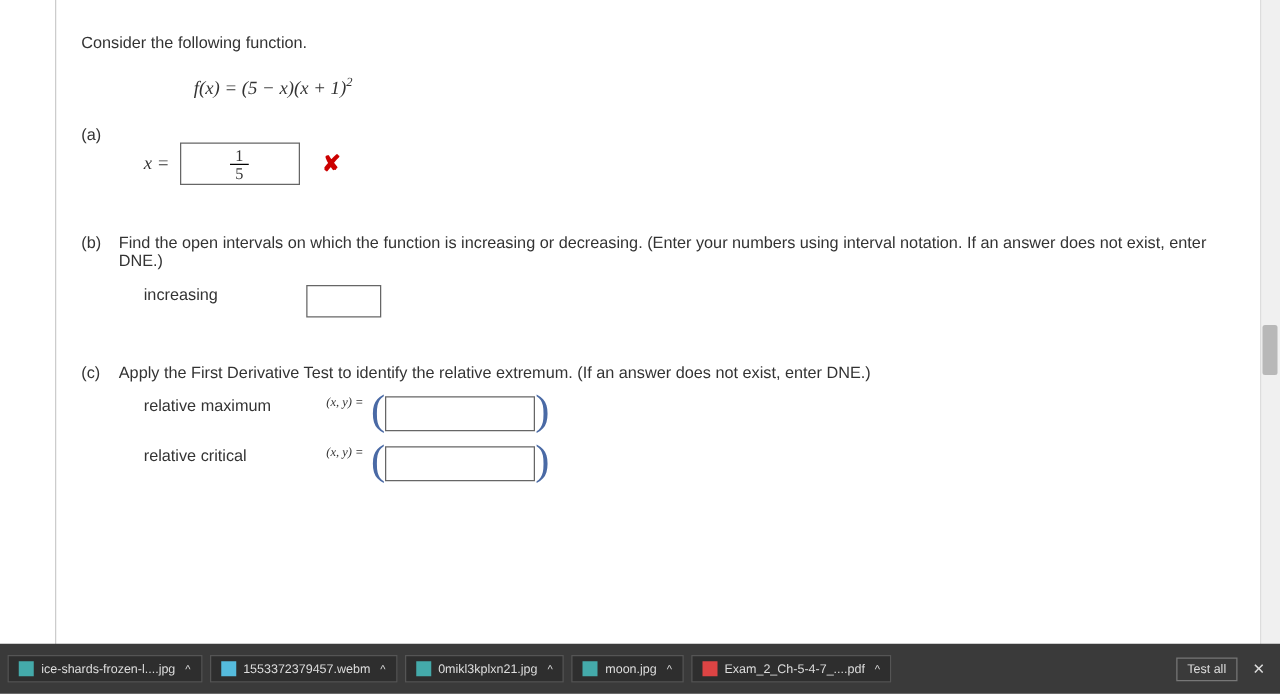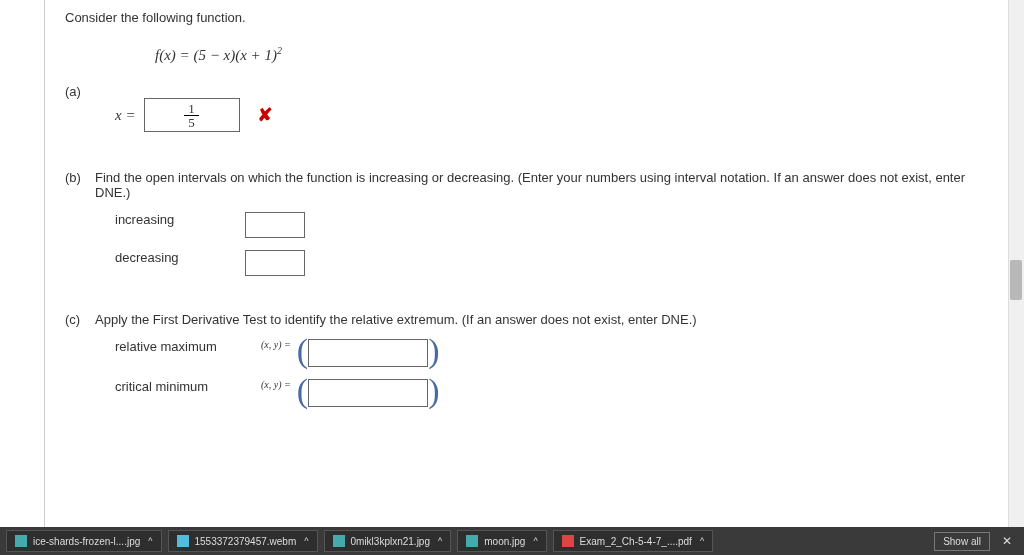--- a/index.html
+++ b/index.html
@@ -1,18 +1,18 @@
 <!DOCTYPE html>
 <html><head>
 <meta charset="utf-8">
 <style>
 * { box-sizing: border-box; margin: 0; padding: 0; }
 body { font-family: Arial, Helvetica, sans-serif; font-size: 13px; color: #333; background: #fff; width: 1024px; height: 555px; overflow: hidden; position: relative; }
 .page-wrap { position: absolute; top: 0; left: 44px; right: 10px; height: 530px; overflow-y: auto; border-left: 1px solid #ccc; }
-.content { padding: 10px 20px 20px 20px; }
+.content { padding: 26px 20px 20px 20px; }
 .intro { margin-bottom: 10px; }
 .formula { font-style: italic; padding: 10px 0 10px 90px; font-family: 'Times New Roman', serif; font-size: 15px; }
 .formula sup { font-size: 10px; }
 .part { display: flex; margin-top: 10px; }
 .part-label { width: 30px; flex: 0 0 30px; }
 .part-body { flex: 1; }
 .ans-row { display: flex; align-items: center; margin: 14px 0 14px 20px; }
 .eq-label { font-style: italic; font-family: 'Times New Roman', serif; font-size: 15px; margin-right: 8px; }
 .input-box { border: 1px solid #666; height: 34px; width: 96px; display: inline-flex; align-items: center; justify-content: center; font-family: 'Times New Roman', serif; font-size: 15px; }
 .input-box.small { width: 60px; height: 26px; }
@@ -20,21 +20,21 @@
 .frac { display: inline-flex; flex-direction: column; align-items: center; font-family: 'Times New Roman', serif; line-height: 1; font-size: 13px; }
 .frac .num { border-bottom: 1px solid #000; padding: 0 4px; }
 .frac .den { padding: 0 4px; }
 .wrong-icon { color: #c00; font-weight: bold; font-size: 18px; margin-left: 18px; }
 .sub-label { width: 130px; display: inline-block; }
 .sub-row { display: flex; align-items: flex-start; margin: 12px 0 12px 20px; }
 .paren { font-family: 'Times New Roman', serif; font-size: 34px; color: #4a6aa5; line-height: 28px; position: relative; top: -2px; }
 .xylabel { font-style: italic; font-family: 'Times New Roman', serif; font-size: 10px; margin: 0 6px 0 16px; }
 .scrollbar-right { position: absolute; right: 0; top: 0; width: 16px; height: 530px; background: #f0f0f0; border-left: 1px solid #ddd; }
 .scrollbar-thumb { position: absolute; right: 2px; width: 12px; height: 40px; top: 260px; background: #b8b8b8; border-radius: 2px; }
-.downloads-bar { position: absolute; bottom: 0; left: 0; right: 0; height: 28px; background: #3a3a3a; color: #ddd; display: flex; align-items: center; font-size: 10px; padding: 0 6px; }
+.downloads-bar { position: absolute; bottom: 0; left: 0; right: 0; height: 40px; background: #3a3a3a; color: #ddd; display: flex; align-items: center; font-size: 10px; padding: 0 6px; }
 .dl-item { display: flex; align-items: center; background: #2e2e2e; border: 1px solid #555; height: 22px; padding: 0 8px; margin-right: 6px; cursor: pointer; }
 .dl-icon { width: 12px; height: 12px; margin-right: 6px; display: inline-flex; align-items: center; justify-content: center; font-size: 10px; }
 .dl-icon.img { background: #4aa; }
 .dl-icon.vid { background: #5bd; }
 .dl-icon.pdf { background: #d44; color: #fff; }
 .dl-caret { margin-left: 8px; font-size: 9px; }
 .dl-spacer { flex: 1; }
 .show-all { border: 1px solid #777; padding: 3px 8px; margin-right: 6px; cursor: pointer; }
 .close-dl { padding: 0 6px; cursor: pointer; font-size: 12px; }
 </style>
@@ -65,40 +65,36 @@
     </div>
 
     <div class="part" style="margin-top:24px;">
       <div class="part-label">(b)</div>
       <div class="part-body">
         <div>Find the open intervals on which the function is increasing or decreasing. (Enter your numbers using interval notation. If an answer does not exist, enter DNE.)</div>
         <div class="sub-row">
           <span class="sub-label">increasing</span>
           <span class="input-box small"></span>
         </div>
-        <div class="sub-row">
-          <span class="sub-label">decreasing</span>
-          <span class="input-box small"></span>
-        </div>
       </div>
     </div>
 
     <div class="part" style="margin-top:24px;">
       <div class="part-label">(c)</div>
       <div class="part-body">
         <div>Apply the First Derivative Test to identify the relative extremum. (If an answer does not exist, enter DNE.)</div>
         <div class="sub-row">
           <span class="sub-label">relative maximum</span>
           <span class="xylabel">(x, y)  =</span>
           <span class="paren">(</span>
           <span class="input-box med"></span>
           <span class="paren">)</span>
         </div>
         <div class="sub-row">
-          <span class="sub-label">critical minimum</span>
+          <span class="sub-label">relative critical</span>
           <span class="xylabel">(x, y)  =</span>
           <span class="paren">(</span>
           <span class="input-box med"></span>
           <span class="paren">)</span>
         </div>
       </div>
     </div>
 
   </div>
 </div>
@@ -129,15 +125,15 @@
         <span>moon.jpg</span>
         <span class="dl-caret">^</span>
       </div>
       <div class="dl-item">
         <span class="dl-icon pdf"></span>
         <span>Exam_2_Ch-5-4-7_....pdf</span>
         <span class="dl-caret">^</span>
       </div>
     </div>
   <div class="dl-spacer"></div>
-  <div class="show-all">Show all</div>
+  <div class="show-all">Test all</div>
   <div class="close-dl">✕</div>
 </div>
 
 </body></html>

